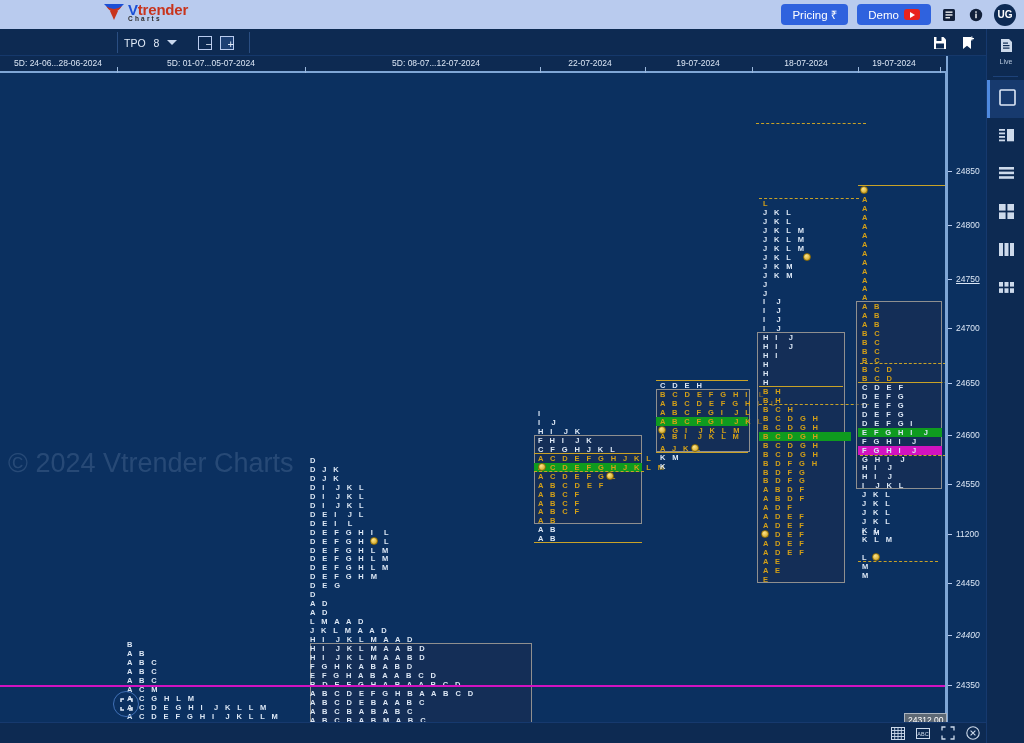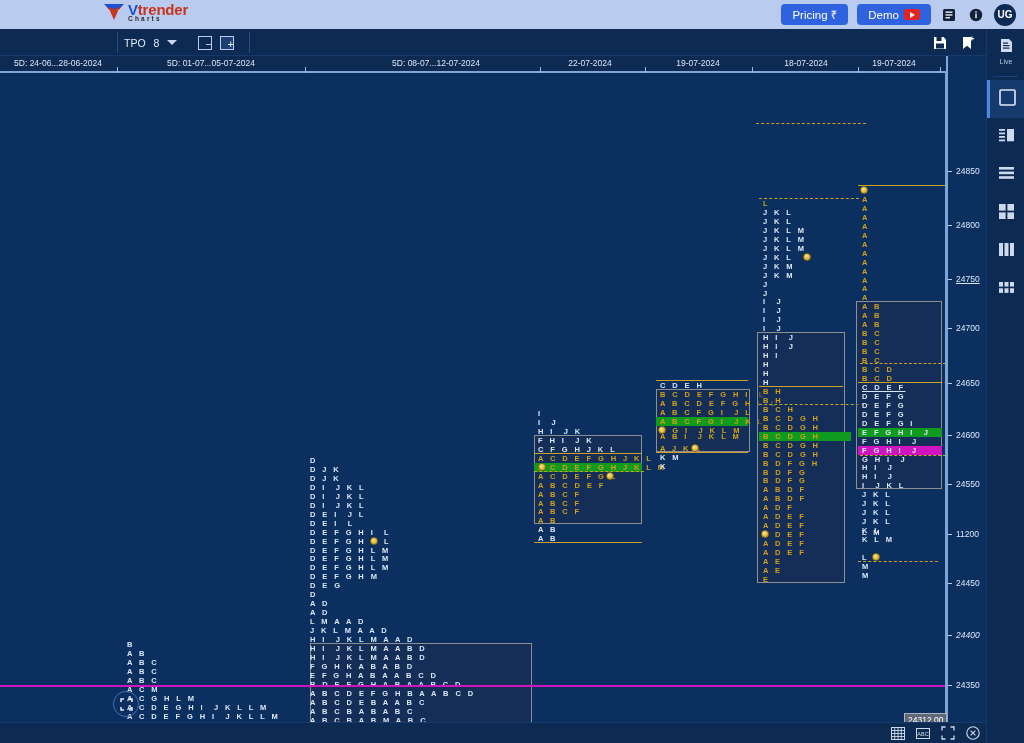--- a/index.html
+++ b/index.html
@@ -236,20 +236,21 @@
       <div class="date-sep" style="left: 645px;"></div>
       <div class="date-sep" style="left: 752px;"></div>
       <div class="date-sep" style="left: 858px;"></div>
       <div class="date-sep" style="left: 940px;"></div>
     </div>
   <div id="date-tooltip-holder">
       <div class="date-tooltip" style="left: 806px;">18-07-2024</div>
     </div>
 
   <div class="chart">
+    <div class="watermark">© 2024 Vtrender Charts</div>
     <div id="profiles-root">
         <div class="profile" style="left: 127px; top: 567px;">
           <div class="row c-white" style="top: 0px;">B</div>
           <div class="row c-white" style="top: 8.95px;">A B</div>
           <div class="row c-white" style="top: 17.9px;">A B C</div>
           <div class="row c-white" style="top: 26.85px;">A B C</div>
           <div class="row c-white" style="top: 35.8px;">A B C</div>
           <div class="row c-white" style="top: 44.75px;">A C M</div>
           <div class="row c-white" style="top: 53.7px;">A C G H L M</div>
           <div class="row c-white" style="top: 62.65px;">A C D E G H I  J K L L M</div>
@@ -407,21 +408,21 @@
           <div class="row c-gold" style="top: 107.4px;">A</div>
           <div class="row c-gold" style="top: 116.35px;">A B</div>
           <div class="row c-gold" style="top: 125.3px;">A B</div>
           <div class="row c-gold" style="top: 134.25px;">A B</div>
           <div class="row c-gold" style="top: 143.2px;">B C</div>
           <div class="row c-gold" style="top: 152.15px;">B C</div>
           <div class="row c-gold" style="top: 161.1px;">B C</div>
           <div class="row c-gold" style="top: 170.05px;">B C</div>
           <div class="row c-gold" style="top: 179px;">B C D</div>
           <div class="row c-gold" style="top: 187.95px;">B C D</div>
-          <div class="row c-white" style="top: 196.9px; text-decoration: underline;">C D E F</div>
+          <div class="row c-white" style="top: 196.9px;">C D E F</div>
           <div class="row c-white" style="top: 205.85px;">D E F G</div>
           <div class="row c-white" style="top: 214.8px;">D E F G</div>
           <div class="row c-white" style="top: 223.75px;">D E F G</div>
           <div class="row c-white" style="top: 232.7px;">D E F G I</div>
           <div class="row c-white" style="top: 241.65px;">E F G H I  J</div>
           <div class="row c-white" style="top: 250.6px;">F G H I  J</div>
           <div class="row c-white" style="top: 259.55px;">F G H I  J</div>
           <div class="row c-white" style="top: 268.5px;">G H I  J</div>
           <div class="row c-white" style="top: 277.45px;">H I  J</div>
           <div class="row c-white" style="top: 286.4px;">H I  J</div>

